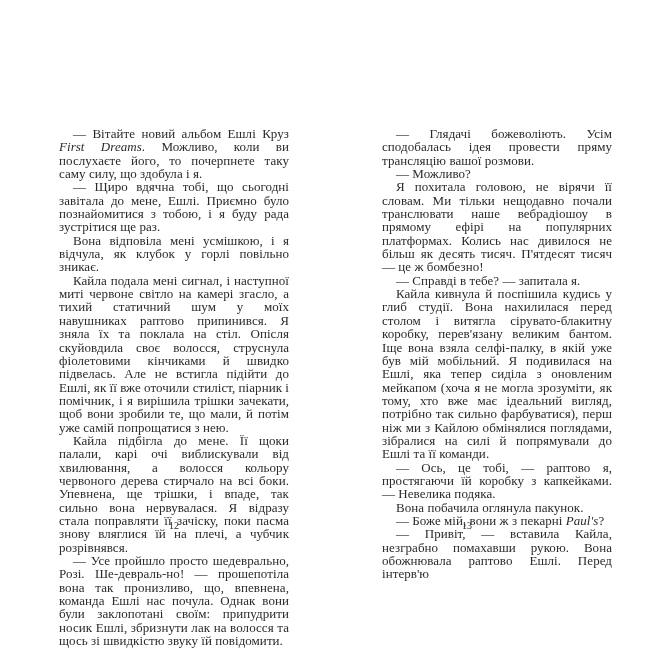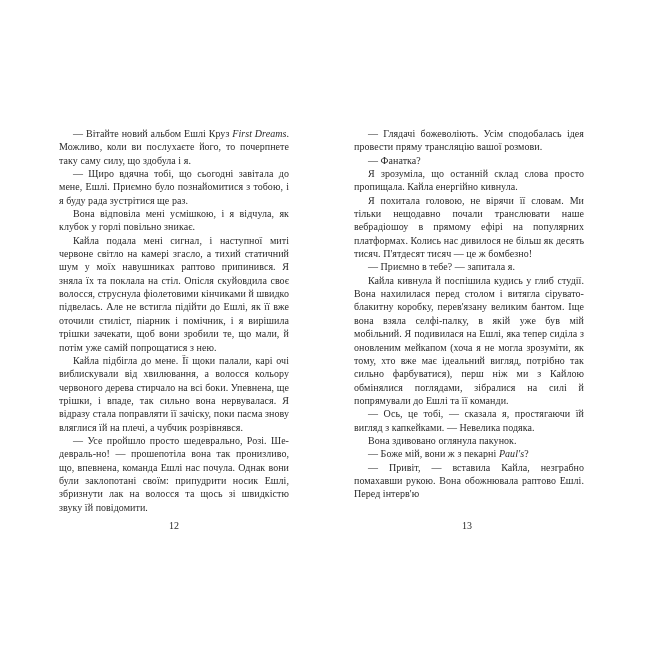--- a/index.html
+++ b/index.html
@@ -18,24 +18,24 @@
     .spread {
       position: absolute;
       inset: 0;
     }
     .page {
       position: absolute;
       top: 127px;
       width: 230px;
     }
     .page.left { left: 59px; }
-    .page.right { left: 354px; }
+    .page.right { left: 382px; }
     .text p {
       margin: 0;
-      font-size: 10px;
+      font-size: 13px;
       line-height: 13.35px;
       text-align: justify;
       text-indent: 14px;
       hyphens: manual;
       letter-spacing: 0.05px;
     }
     .text em {
       font-style: italic;
     }
     .page-number {
@@ -59,24 +59,23 @@
     <p>— Щиро вдячна тобі, що сьогодні завітала до мене, Ешлі. Приємно було познайомитися з тобою, і я буду рада зустрітися ще раз.</p>
     <p>Вона відповіла мені усмішкою, і я відчула, як клубок у горлі повільно зникає.</p>
     <p>Кайла подала мені сигнал, і наступної миті червоне світло на камері згасло, а тихий статичний шум у моїх навушниках раптово припинився. Я зняла їх та поклала на стіл. Опісля скуйовдила своє волосся, струснула фіолетовими кінчиками й швидко підвелась. Але не встигла підійти до Ешлі, як її вже оточили стиліст, піарник і помічник, і я вирішила трішки зачекати, щоб вони зробили те, що мали, й потім уже самій попрощатися з нею.</p>
     <p>Кайла підбігла до мене. Її щоки палали, карі очі виблискували від хвилювання, а волосся кольору червоного дерева стирчало на всі боки. Упевнена, ще трішки, і впаде, так сильно вона нервувалася. Я відразу стала поправляти її зачіску, поки пасма знову вляглися їй на плечі, а чубчик розрівнявся.</p>
     <p>— Усе пройшло просто шедеврально, Розі. Ше-девраль-но! — прошепотіла вона так пронизливо, що, впевнена, команда Ешлі нас почула. Однак вони були заклопотані своїм: припудрити носик Ешлі, збризнути лак на волосся та щось зі швидкістю звуку їй повідомити.</p>
   </div>
   <div class="page-number left">12</div>
 
   <div class="page right text">
     <p>— Глядачі божеволіють. Усім сподобалась ідея провести пряму трансляцію вашої розмови.</p>
-    <p>— Фанатка?</p>
-    <p>Я зрозуміла, що останній склад слова просто пропищала. Кайла енергійно кивнула.</p>
+    <p>— Можливо?</p>
     <p>Я похитала головою, не вірячи її словам. Ми тільки нещодавно почали транслювати наше вебрадіошоу в прямому ефірі на популярних платформах. Колись нас дивилося не більш як десять тисяч. П'ятдесят тисяч — це ж бомбезно!</p>
-    <p>— Приємно в тебе? — запитала я.</p>
+    <p>— Справді в тебе? — запитала я.</p>
     <p>Кайла кивнула й поспішила кудись у глиб студії. Вона нахилилася перед столом і витягла сірувато-блакитну коробку, перев'язану великим бантом. Іще вона взяла селфі-палку, в якій уже був мій мобільний. Я подивилася на Ешлі, яка тепер сиділа з оновленим мейкапом (хоча я не могла зрозуміти, як тому, хто вже має ідеальний вигляд, потрібно так сильно фарбуватися), перш ніж ми з Кайлою обмінялися поглядами, зібралися на силі й попрямували до Ешлі та її команди.</p>
-    <p>— Ось, це тобі, — сказала я, простягаючи їй вигляд з капкейками. — Невелика подяка.</p>
-    <p>Вона здивовано оглянула пакунок.</p>
+    <p>— Ось, це тобі, — раптово я, простягаючи їй коробку з капкейками. — Невелика подяка.</p>
+    <p>Вона побачила оглянула пакунок.</p>
     <p><span>— Боже мій, вони ж з пекарні </span><em>Paul's</em><span>?</span></p>
     <p>— Привіт, — вставила Кайла, незграбно помахавши рукою. Вона обожнювала раптово Ешлі. Перед інтерв'ю</p>
   </div>
   <div class="page-number right">13</div>
 </div>
 
 </body></html>

